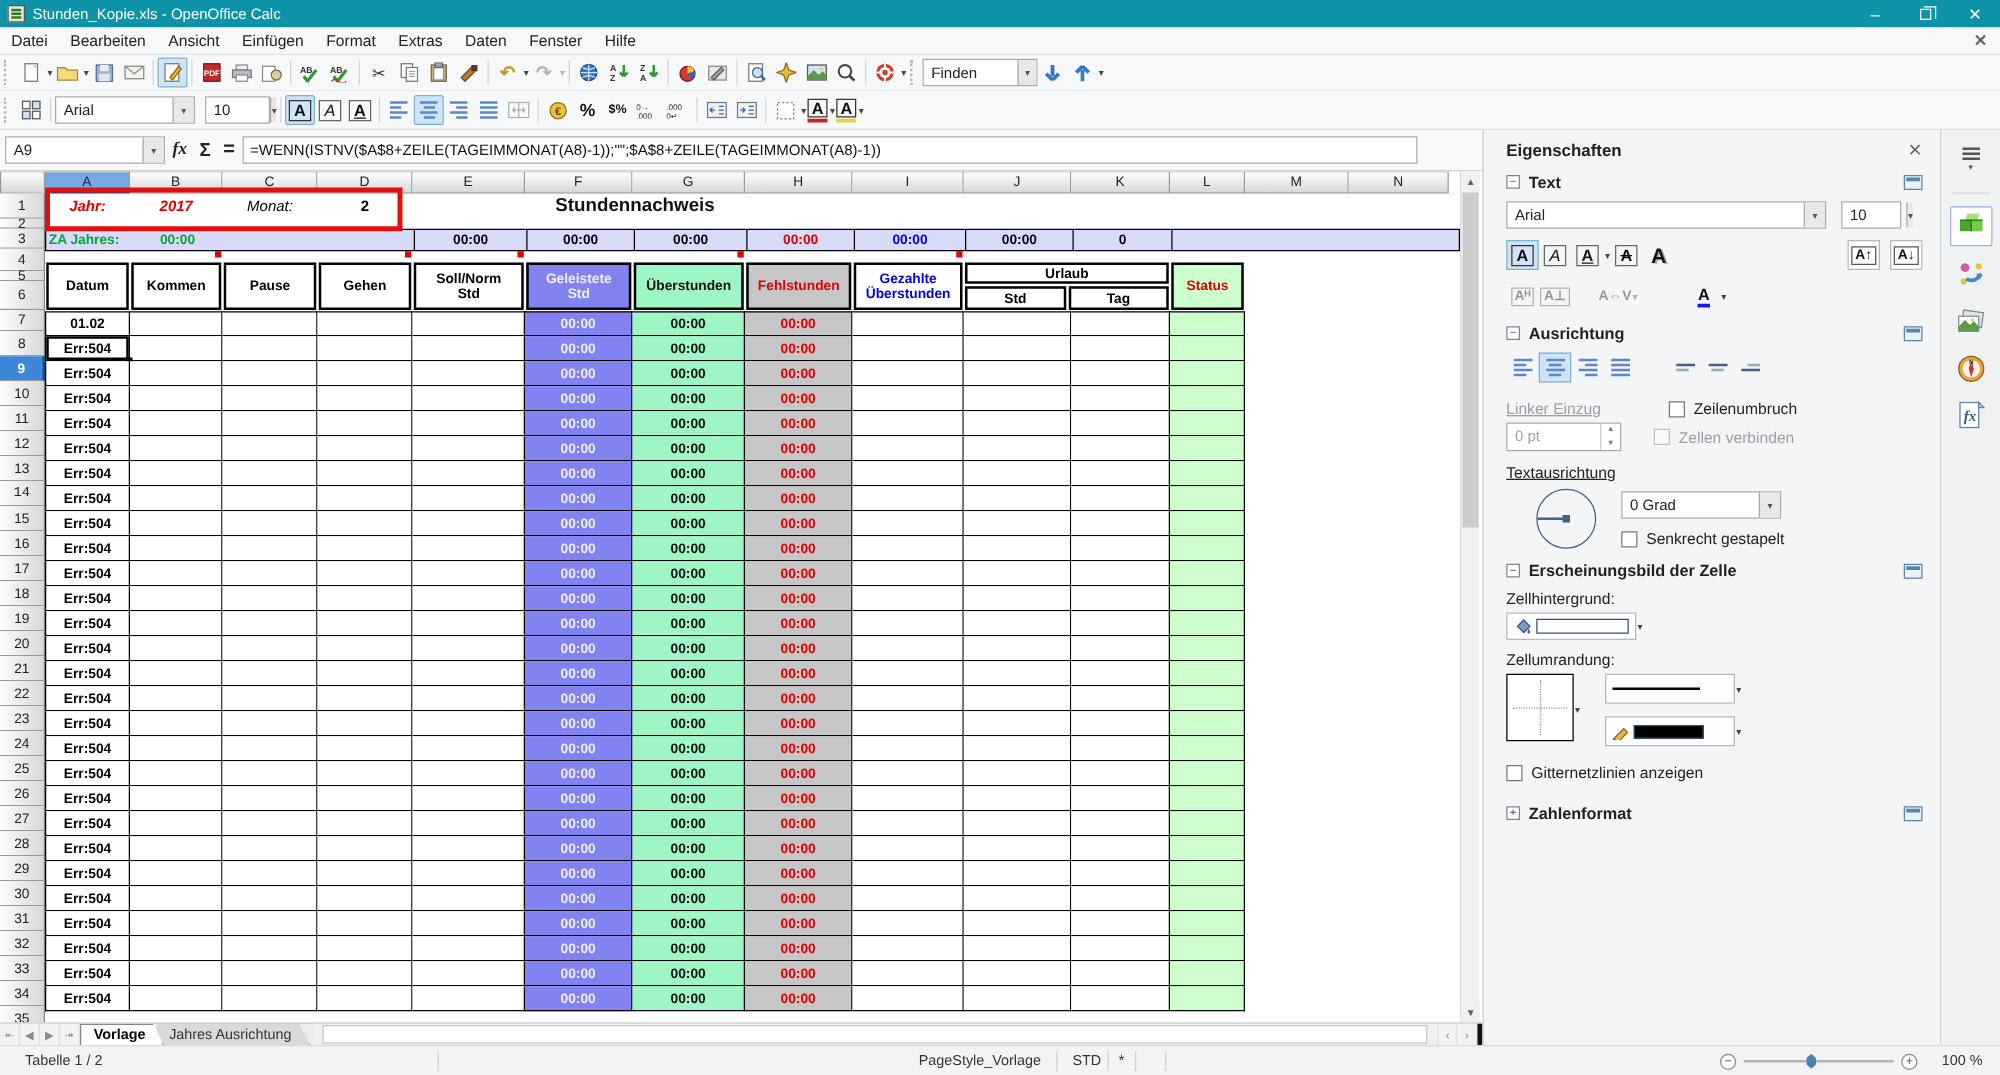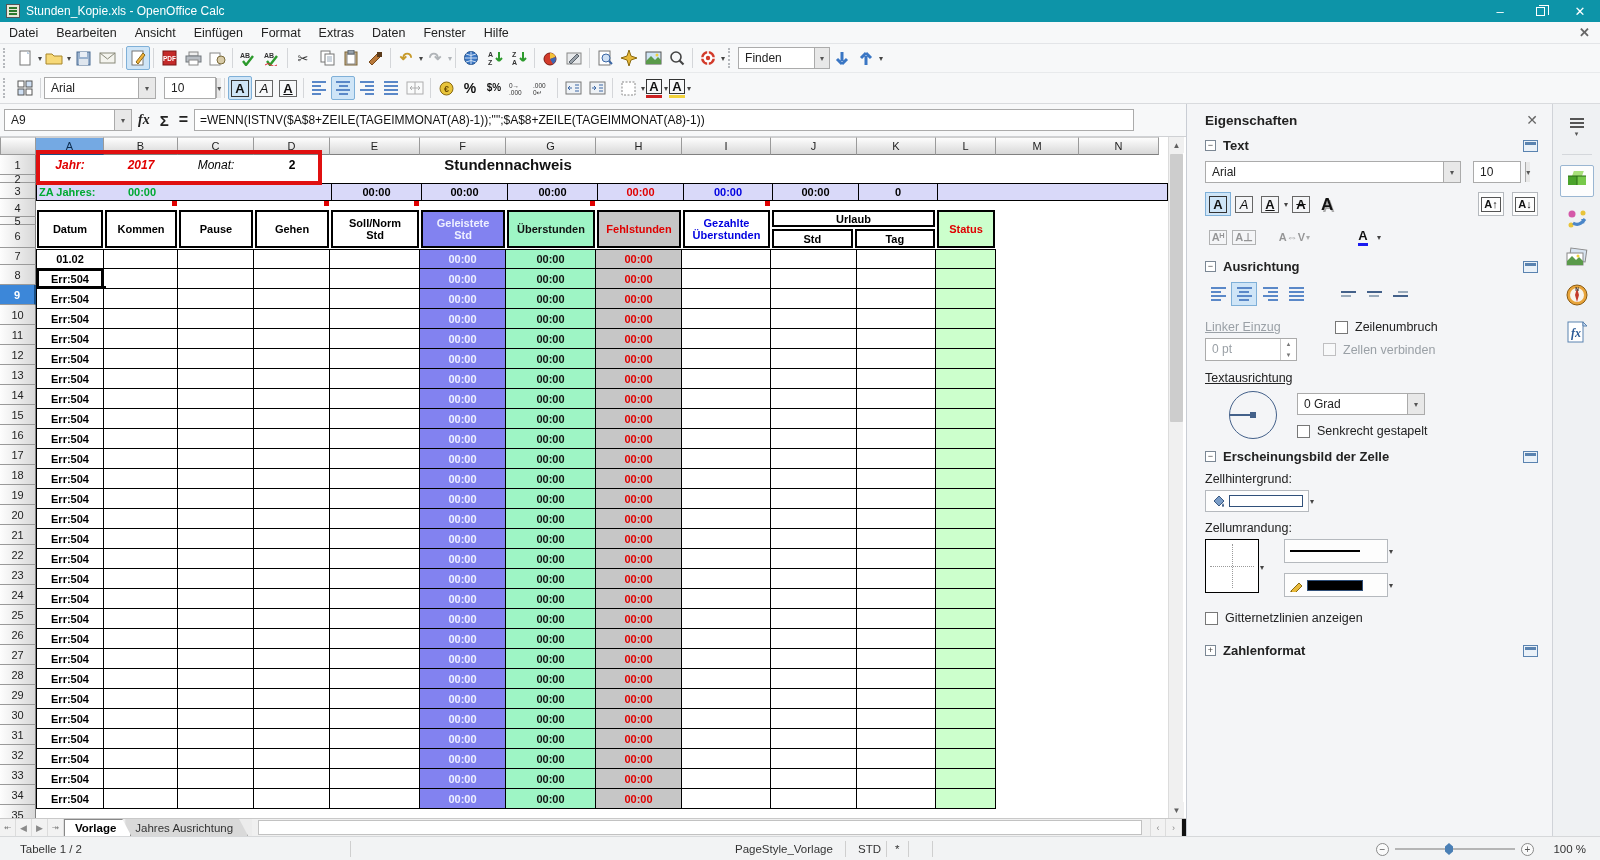--- a/index.html
+++ b/index.html
@@ -541,21 +541,21 @@
       <div class="rhdr" style="height: 18px;">4</div>
       <div class="rhdr" style="height: 8px;">5</div>
       <div class="rhdr" style="height: 23px;">6</div>
       <div class="rhdr" style="height: 17px;">7</div>
       <div class="rhdr" style="height: 20px;">8</div>
       <div class="rhdr selrow" style="height: 20px;">9</div>
       <div class="rhdr" style="height: 20px;">10</div>
       <div class="rhdr" style="height: 20px;">11</div>
       <div class="rhdr" style="height: 20px;">12</div>
       <div class="rhdr" style="height: 20px;">13</div>
-      <div class="rhdr" style="height: 20px;">14</div>
+      <div class="rhdr" style="height: 20px; font-family: Liberation Mono, monospace;">14</div>
       <div class="rhdr" style="height: 20px;">15</div>
       <div class="rhdr" style="height: 20px;">16</div>
       <div class="rhdr" style="height: 20px;">17</div>
       <div class="rhdr" style="height: 20px;">18</div>
       <div class="rhdr" style="height: 20px;">19</div>
       <div class="rhdr" style="height: 20px;">20</div>
       <div class="rhdr" style="height: 20px;">21</div>
       <div class="rhdr" style="height: 20px;">22</div>
       <div class="rhdr" style="height: 20px;">23</div>
       <div class="rhdr" style="height: 20px;">24</div>

